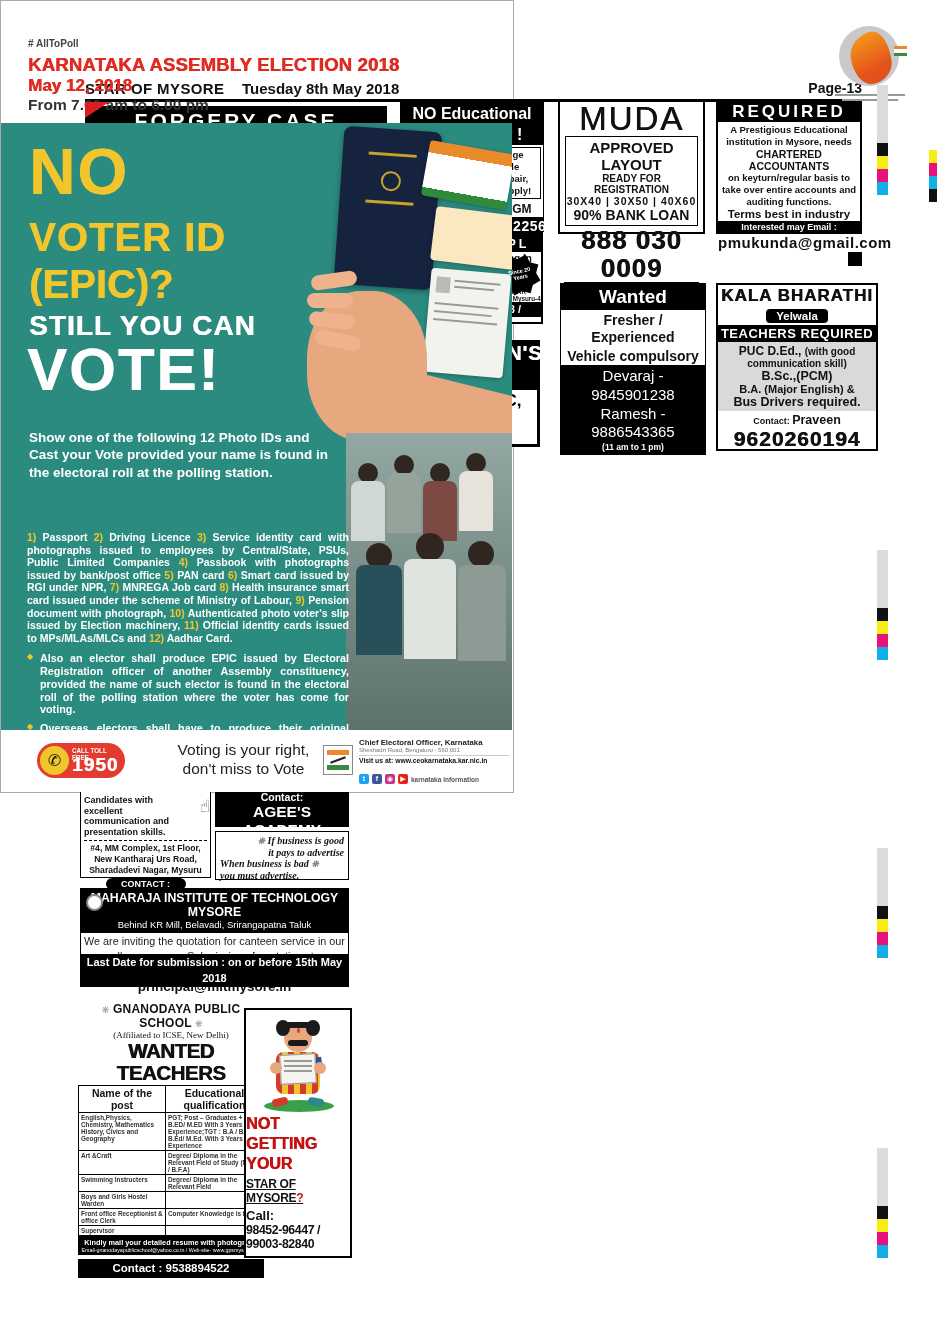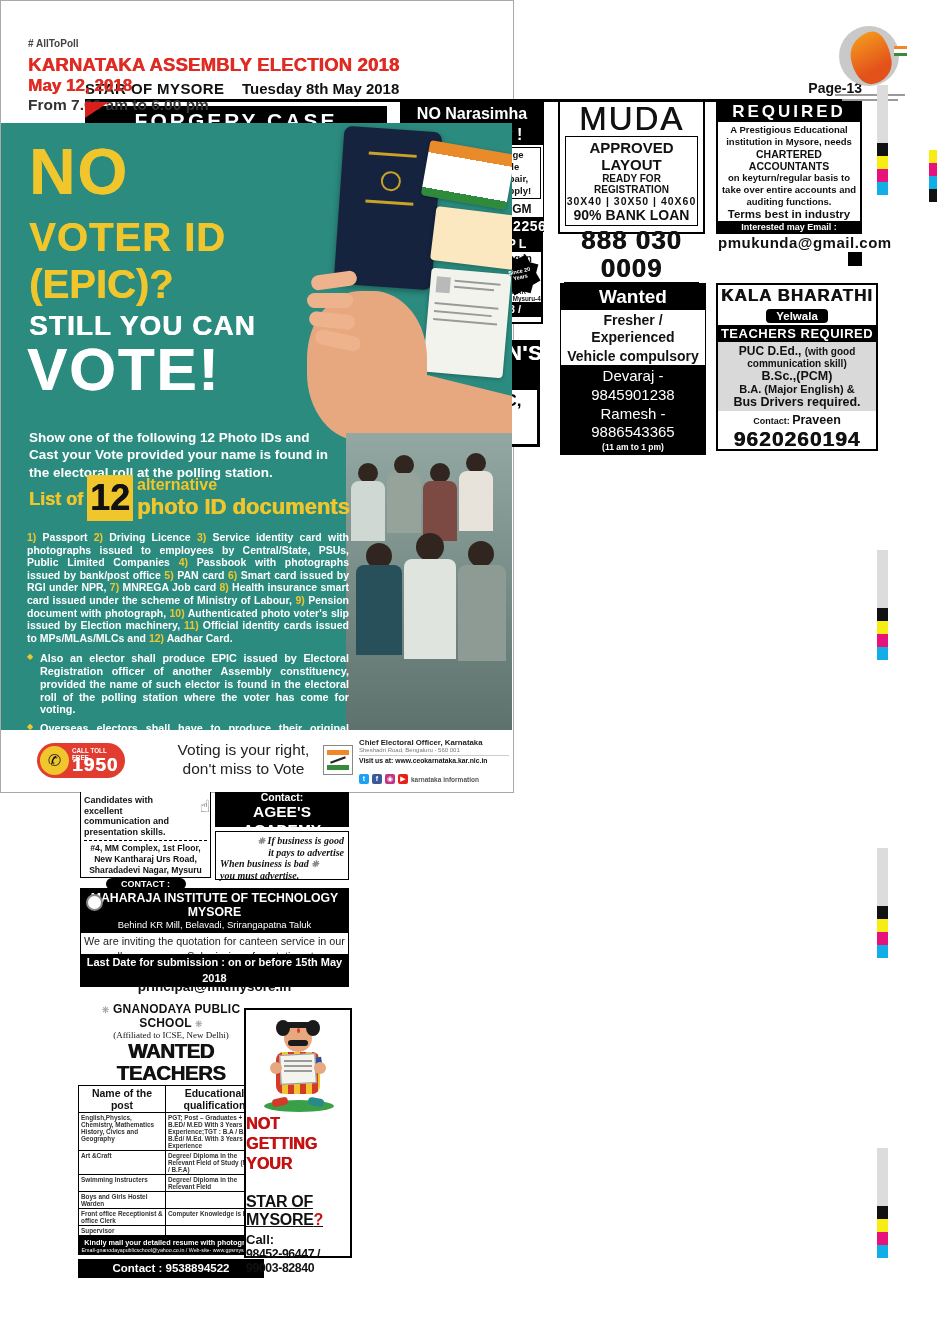--- a/index.html
+++ b/index.html
@@ -152,21 +152,21 @@
 #gna th{border:1px solid #000;font-size:10.5px;font-weight:bold;padding:1px}
 #gna td{border:1px solid #000;font-size:6.4px;font-weight:bold;padding:1px 2px;vertical-align:top;color:#333}
 #gna td:first-child{width:47%}
 #gna .f1{background:#000;color:#fff;text-align:center;font-size:7.3px;font-weight:bold;padding:2px 1px 0}
 #gna .f2{background:#000;color:#fff;text-align:center;font-size:5.3px;padding:0 1px 2px}
 #gna .cb{background:#000;color:#fff;text-align:center;font-size:11.5px;font-weight:bold;line-height:19px;margin-top:4px}
 
 #ng{left:244px;top:1008px;width:108px;height:250px;border:2px solid #000;text-align:left}
 #ng .art{position:relative;height:104px}
 #ng .red{color:#c41212;font-size:16px;font-weight:bold;line-height:1.25}
-#ng .brand{font-size:16px;font-weight:bold;text-decoration:underline;letter-spacing:-.3px;margin-top:19px}
+#ng .brand{font-size:12px;font-weight:bold;text-decoration:underline;letter-spacing:-.3px;margin-top:3px}
 #ng .brand b{color:#c41212}
 #ng .call{font-size:13px;font-weight:bold;margin-top:3px}
 #ng .ph{font-size:12.3px;font-weight:bold;letter-spacing:-.4px}
 
 .cg{position:absolute;border-radius:50%}
 
 #ele{left:352px;top:465px;width:514px;height:793px;border:1px solid #aaa;background:#fff}
 #ele .hash{position:absolute;left:28px;top:38px;font-size:10px;font-weight:bold;color:#444}
 #ele .t{position:absolute;left:28px;top:54px;font-size:18.5px;font-weight:bold;color:#e02b23;letter-spacing:.2px}
 #ele .d{position:absolute;left:28px;top:76px;font-size:17px;font-weight:bold;color:#e02b23}
@@ -268,21 +268,21 @@
   <p>Following a Police complaint, the cheques and other related documents were sent to Forensic Science Laboratory (FSL) which in its report dated July 1, 2009 had stated that signature and writing behind the cheque were forged. Based on the FSL report, the Police had submitted a charge-sheet against Iyengar.</p>
   <p>The First CJM Court, which took up the hearing yesterday morning, convicted Advocate Iyengar. Judge Yashwanth Kumar, who held the Advocate guilty of the crime, sentenced him to one year simple imprisonment and a fine of Rs. 10,000 and an additional two months</p>
   <div class="narrow">
     <p class="cont">imprisonment if he fails to pay the fine.</p>
     <p>Senior Assistant Public Prosecutor K.M.C. Shivashankaramurthy argued for the Government.</p>
   </div>
 </div>
 
 <div class="ad" id="mgm">
   <div class="blkbar h">
-    <div>NO Narasimha</div>
+    <div>NO Educational</div>
     <div>with Quality !</div>
   </div>
   <div class="inner">Toner / Inkjet Cartridge Refilling, Compatible Cartridge, Printer Repair, Original Cartridge Supply!</div>
   <div class="call"><span>ANY BRAND. Call:</span> <b>MGM</b></div>
   <div class="blkbar ph">9448065873/7022256709</div>
 </div>
 
 <div class="ad" id="muda">
   <div class="t xb">MUDA</div>
   <div class="inner">
@@ -554,26 +554,20 @@
         <div class="bd" style="left:58px;top:126px;width:52px;height:100px;background:#dfe4df"></div>
       <div class="hd" style="left:122px;top:108px;width:26px;height:26px"></div>
         <div class="bd" style="left:112px;top:132px;width:48px;height:96px;background:#8d9b94"></div>
     </div>
     <div class="b1 byel xb">NO</div>
     <div class="b2 byel xb">VOTER ID</div>
     <div class="b3 byel xb">(EPIC)?</div>
     <div class="b4 bwht xb">STILL YOU CAN</div>
     <div class="b5 bwht xb">VOTE!</div>
     <div class="show">Show one of the following 12 Photo IDs and Cast your Vote provided your name is found in the electoral roll at the polling station.</div>
-    <div id="lst">
-      <span class="lo xb">List of</span><span class="nbox xb">12</span><span class="stack">
-        <span class="alt" style="display:block">alternative</span>
-        <span class="doc xb" style="display:block">photo ID documents</span>
-      </span>
-    </div>
     <div id="flow">
       <div id="idlist"><span class="idnum">1) </span><span>Passport </span><span class="idnum">2) </span><span>Driving Licence </span><span class="idnum">3) </span><span>Service identity card with photographs issued to employees by Central/State, PSUs, Public Limited Companies </span><span class="idnum">4) </span><span>Passbook with photographs issued by bank/post office </span><span class="idnum">5) </span><span>PAN card </span><span class="idnum">6) </span><span>Smart card issued by RGI under NPR, </span><span class="idnum">7) </span><span>MNREGA Job card </span><span class="idnum">8) </span><span>Health insurance smart card issued under the scheme of Ministry of Labour, </span><span class="idnum">9) </span><span>Pension document with photograph, </span><span class="idnum">10) </span><span>Authenticated photo voter's slip issued by Election machinery, </span><span class="idnum">11) </span><span>Official identity cards issued to MPs/MLAs/MLCs and </span><span class="idnum">12) </span><span>Aadhar Card. </span></div>
       <div class="bullets">
         <div class="bullet">Also an elector shall produce EPIC issued by Electoral Registration officer of another Assembly constituency, provided the name of such elector is found in the electoral roll of the polling station where the voter has come for voting.</div>
         <div class="bullet">Overseas electors shall have to produce their original passport only and no other identity document in the polling station for identity.</div>
       </div>
     </div>
   </div>
   <div id="efoot">
     <div id="toll">

